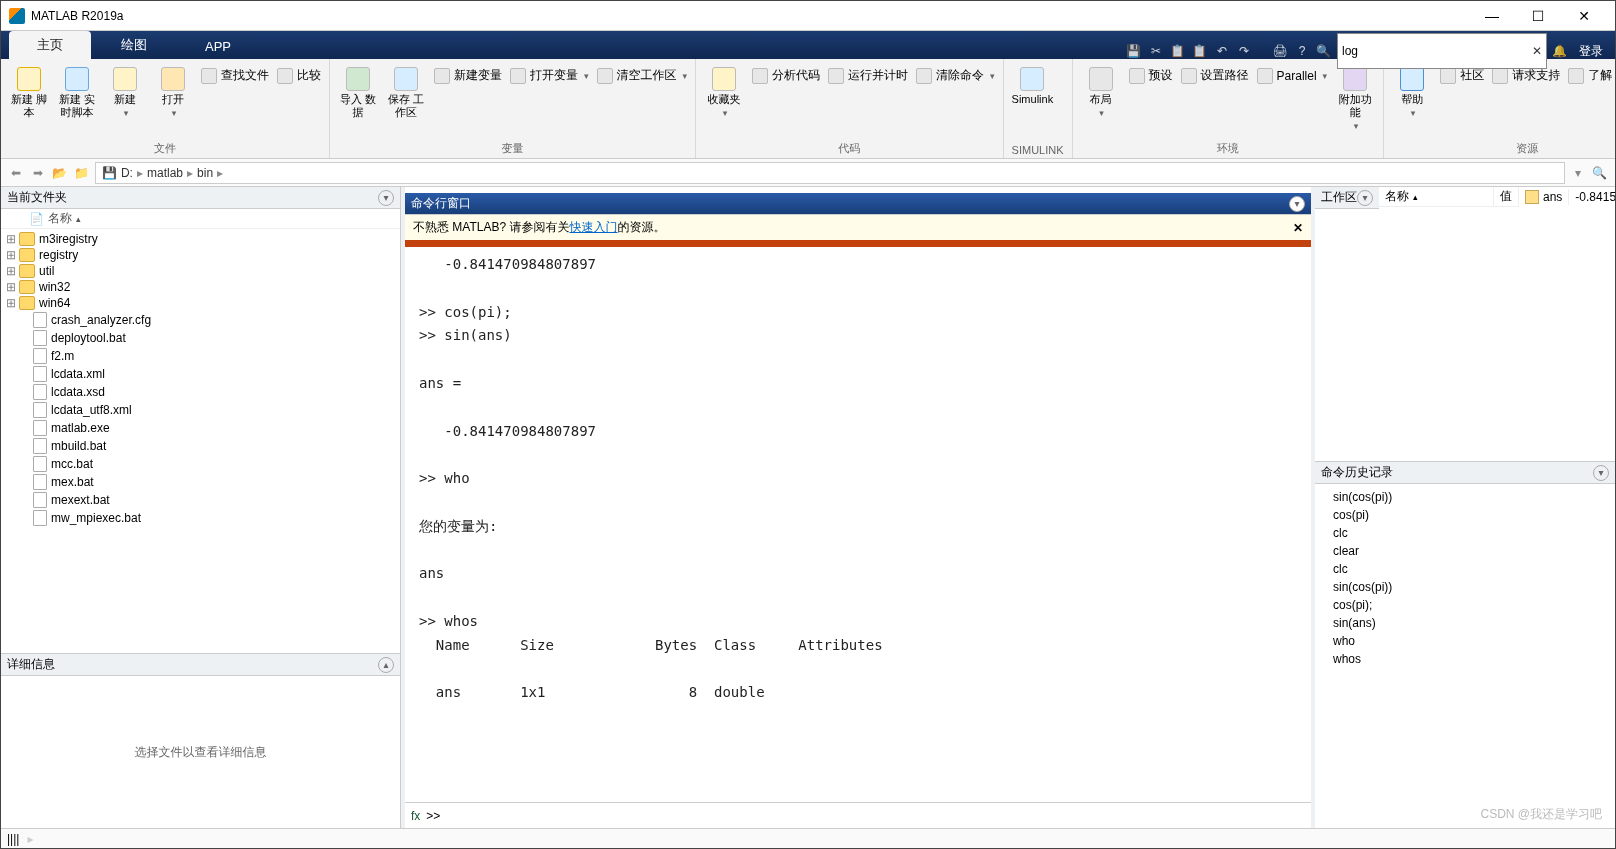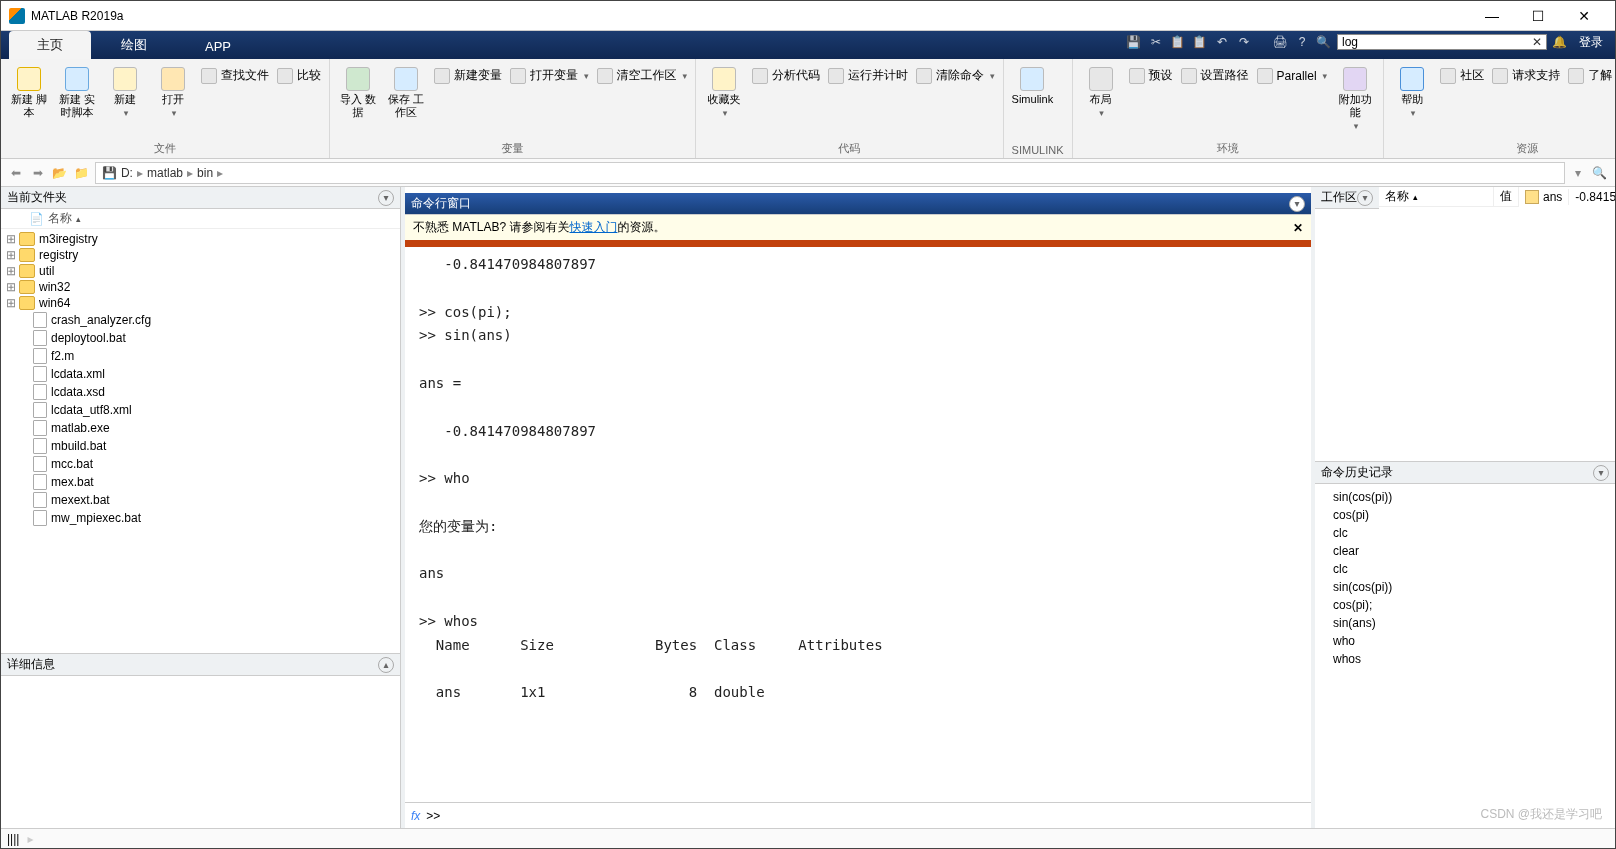--- a/index.html
+++ b/index.html
@@ -8,21 +8,21 @@
 .titlebar{height:30px;display:flex;align-items:center;padding:0 8px;border-bottom:1px solid #ccc;}
 .titlebar .logo{width:16px;height:16px;background:linear-gradient(135deg,#ff8c00 40%,#0076a8 40%);border-radius:2px;margin-right:6px;}
 .titlebar .title{flex:0 0 auto;}
 .titlebar .spacer{flex:1;}
 .win-btn{width:46px;height:28px;display:flex;align-items:center;justify-content:center;font-size:14px;}
 .ribbon-tabs{height:28px;background:linear-gradient(#1b3b6f,#0f2752);display:flex;align-items:flex-end;padding-left:8px;gap:2px;position:relative;}
 .ribbon-tab{padding:5px 28px;color:#fff;border-top-left-radius:4px;border-top-right-radius:4px;font-size:13px;}
 .ribbon-tab.active{background:#f4f4f4;color:#222;}
 .ribbon-right{position:absolute;right:6px;top:2px;display:flex;align-items:center;gap:4px;color:#fff;}
 .ribbon-icon{width:18px;height:18px;display:flex;align-items:center;justify-content:center;opacity:.8;}
-.search-box{width:210px;height:16px;background:#fff;border:1px solid #888;display:flex;align-items:center;padding:0 4px;color:#333;}
+.search-box{width:210px;height:36px;background:#fff;border:1px solid #888;display:flex;align-items:center;padding:0 4px;color:#333;}
 .search-box input{border:none;outline:none;flex:1;font-size:12px;}
 .login-btn{color:#fff;padding:0 6px;}
 .ribbon-body{height:100px;background:#f3f3f3;border-bottom:1px solid #ccc;display:flex;}
 .rgroup{display:flex;flex-direction:column;border-right:1px solid #d8d8d8;padding:4px 8px 0;}
 .rgroup-items{flex:1;display:flex;align-items:flex-start;gap:8px;}
 .rgroup-label{text-align:center;color:#666;font-size:11px;padding:2px 0;}
 .rbig{display:flex;flex-direction:column;align-items:center;gap:2px;min-width:40px;padding-top:4px;}
 .rbig .ic{width:24px;height:24px;background:#e7e7e7;border:1px solid #bbb;border-radius:3px;}
 .rbig span{text-align:center;font-size:11px;line-height:13px;}
 .rsmall-col{display:flex;gap:8px;padding-top:4px;text-align:right;}
@@ -47,21 +47,21 @@
 .file-ic{width:14px;height:16px;background:#fff;border:1px solid #aaa;border-radius:1px;}
 .tree-label{padding-left:2px;}
 .details{height:175px;border-top:1px solid #ccc;display:flex;flex-direction:column;}
 .details-msg{flex:1;display:flex;align-items:center;justify-content:center;color:#666;}
 .center-col{flex:1;display:flex;flex-direction:column;border-left:4px solid #eef1f3;border-right:4px solid #eef1f3;}
 .banner{background:#fffde9;border-bottom:7px solid #c2410c;padding:4px 8px;display:flex;align-items:center;justify-content:space-between;}
 .banner a{color:#0066cc;}
 .banner-x{font-weight:bold;cursor:pointer;}
 .cmd-body{flex:1;padding:6px 14px;font-family:Consolas,monospace;font-size:14px;color:#222;overflow:auto;white-space:pre;line-height:1.7;}
 .cmd-input-row{height:26px;border-top:1px solid #ccc;display:flex;align-items:center;padding:0 6px;font-family:Consolas,monospace;font-size:14px;gap:6px;}
-.fx{font-style:italic;color:#3b82f6;}
+.fx{color:#14532d;}
 .right-col{width:300px;display:flex;flex-direction:column;}
 .ws-panel{height:275px;border-bottom:1px solid #ccc;display:flex;flex-direction:row;}
 .ws-hdr-row{height:20px;border-bottom:1px solid #eee;display:flex;}
 .ws-col{padding:1px 6px;border-right:1px solid #eee;}
 .ws-col.name{width:115px;display:flex;align-items:center;gap:4px;}
 .ws-row{display:flex;height:20px;align-items:center;}
 .var-ic{width:14px;height:14px;background:#ffe089;border:1px solid #c9a85b;}
 .hist-panel{flex:1;display:flex;flex-direction:column;}
 .hist-body{flex:1;padding:4px 18px;font-family:Consolas,monospace;font-size:14px;line-height:1.5;overflow:auto;}
 .statusbar{height:20px;border-top:1px solid #ccc;background:#fafafa;display:flex;align-items:center;padding:0 6px;gap:8px;}
@@ -381,20 +381,21 @@
             <span class="tree-exp"></span>
             <div class="file-ic"></div>
             <span class="tree-label">mw_mpiexec.bat</span>
           </div>
         </div>
       <div class="details">
         <div class="folder-hdr">
           <span>详细信息</span>
           <span class="corner-btn">▴</span>
         </div>
+        <div class="details-msg">选择文件以查看详细信息</div>
       </div>
     </div>
 
     <div class="center-col">
       <div class="panel-header active">
         <span>命令行窗口</span>
         <span class="corner-btn" style="background:#fff;">▾</span>
       </div>
       <div class="banner">
         <span>

